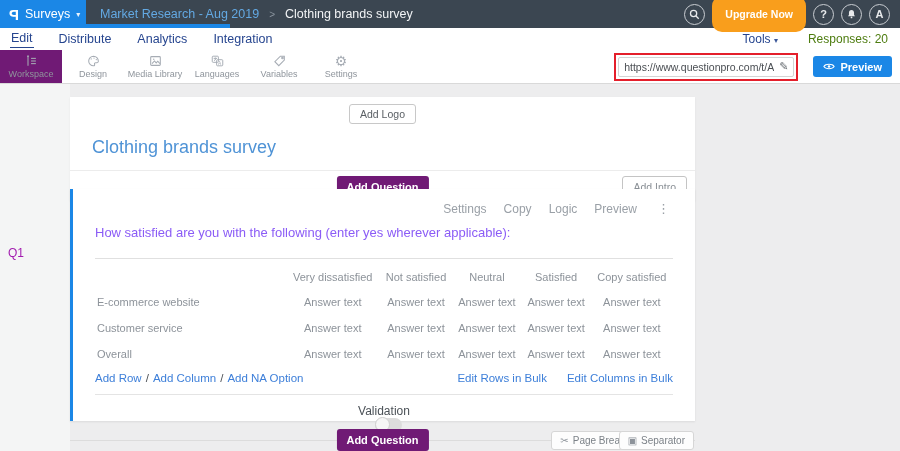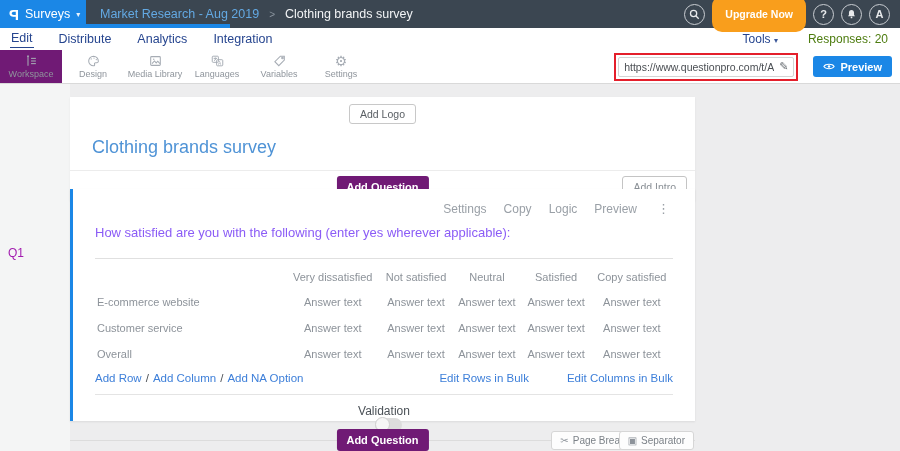--- a/index.html
+++ b/index.html
@@ -61,21 +61,21 @@
   .q-action { font-size:12px; color:#9aa0a7; cursor:pointer; }
   .dots-menu { font-size:13px; color:#9aa0a7; cursor:pointer; padding:0 3px; }
   .q-text { margin-top:9px; font-size:13px; color:#8b5cf6; padding-bottom:18px; border-bottom:1px solid #e0e0e0; cursor:text; }
   table.matrix { width:100%; border-collapse:collapse; margin-top:4px; }
   table.matrix th { font-weight:normal; font-size:11px; color:#8d939a; padding:8px 2px 6px; text-align:center; }
   table.matrix td { font-size:11px; color:#8d939a; padding:7px 2px; text-align:center; cursor:text;margin-top:40px; }
   table.matrix th:first-child, table.matrix td:first-child { text-align:left; width:33%; }
   .links-row { display:flex; align-items:center; margin-top:5px; font-size:11.5px; }
   .blue-link { color:#3d7fd9; cursor:pointer; text-decoration:none; }
   .link-sep { color:#4a4e53; margin:0 4px; }
-  .bulk-links { margin-left:auto; display:flex; gap:38px; }
+  .bulk-links { margin-left:auto; display:flex; gap:20px; }
   .card2-footer { margin-top:10px; border-top:1px solid #e4e4e4; padding-top:9px; display:flex; align-items:center;flex-direction:column; }
   .validation-label { font-size:12px; color:#4b5157; }
   .toggle { width:27px; height:14px; background:#dcdcdc; border-radius:7px; margin-left:8px; position:relative; cursor:pointer; }
   .toggle .knob { position:absolute; left:0; top:-1px; width:15px; height:15px; border-radius:50%; background:#f6f6f6; border:1px solid #cfcfcf; }
   .trash-btn { margin-left:auto; cursor:pointer; line-height:0; }
 
   .bottom-row { position:absolute; left:70px; top:345px; width:625px; height:24px; }
   .bottom-line { position:absolute; left:0; right:0; top:11px; border-top:1px solid #dcdcdc; }
   .add-question-2 { position:absolute; left:50%; top:0; transform:translateX(-50%); z-index:2; }
   .mini-btn { position:absolute; top:2px; z-index:2; background:#fdfdfd; border:1px solid #d6d6d6; border-radius:3px; padding:3px 8px; font-size:10px; color:#7c8288; cursor:pointer; display:flex; align-items:center; gap:4px; }

